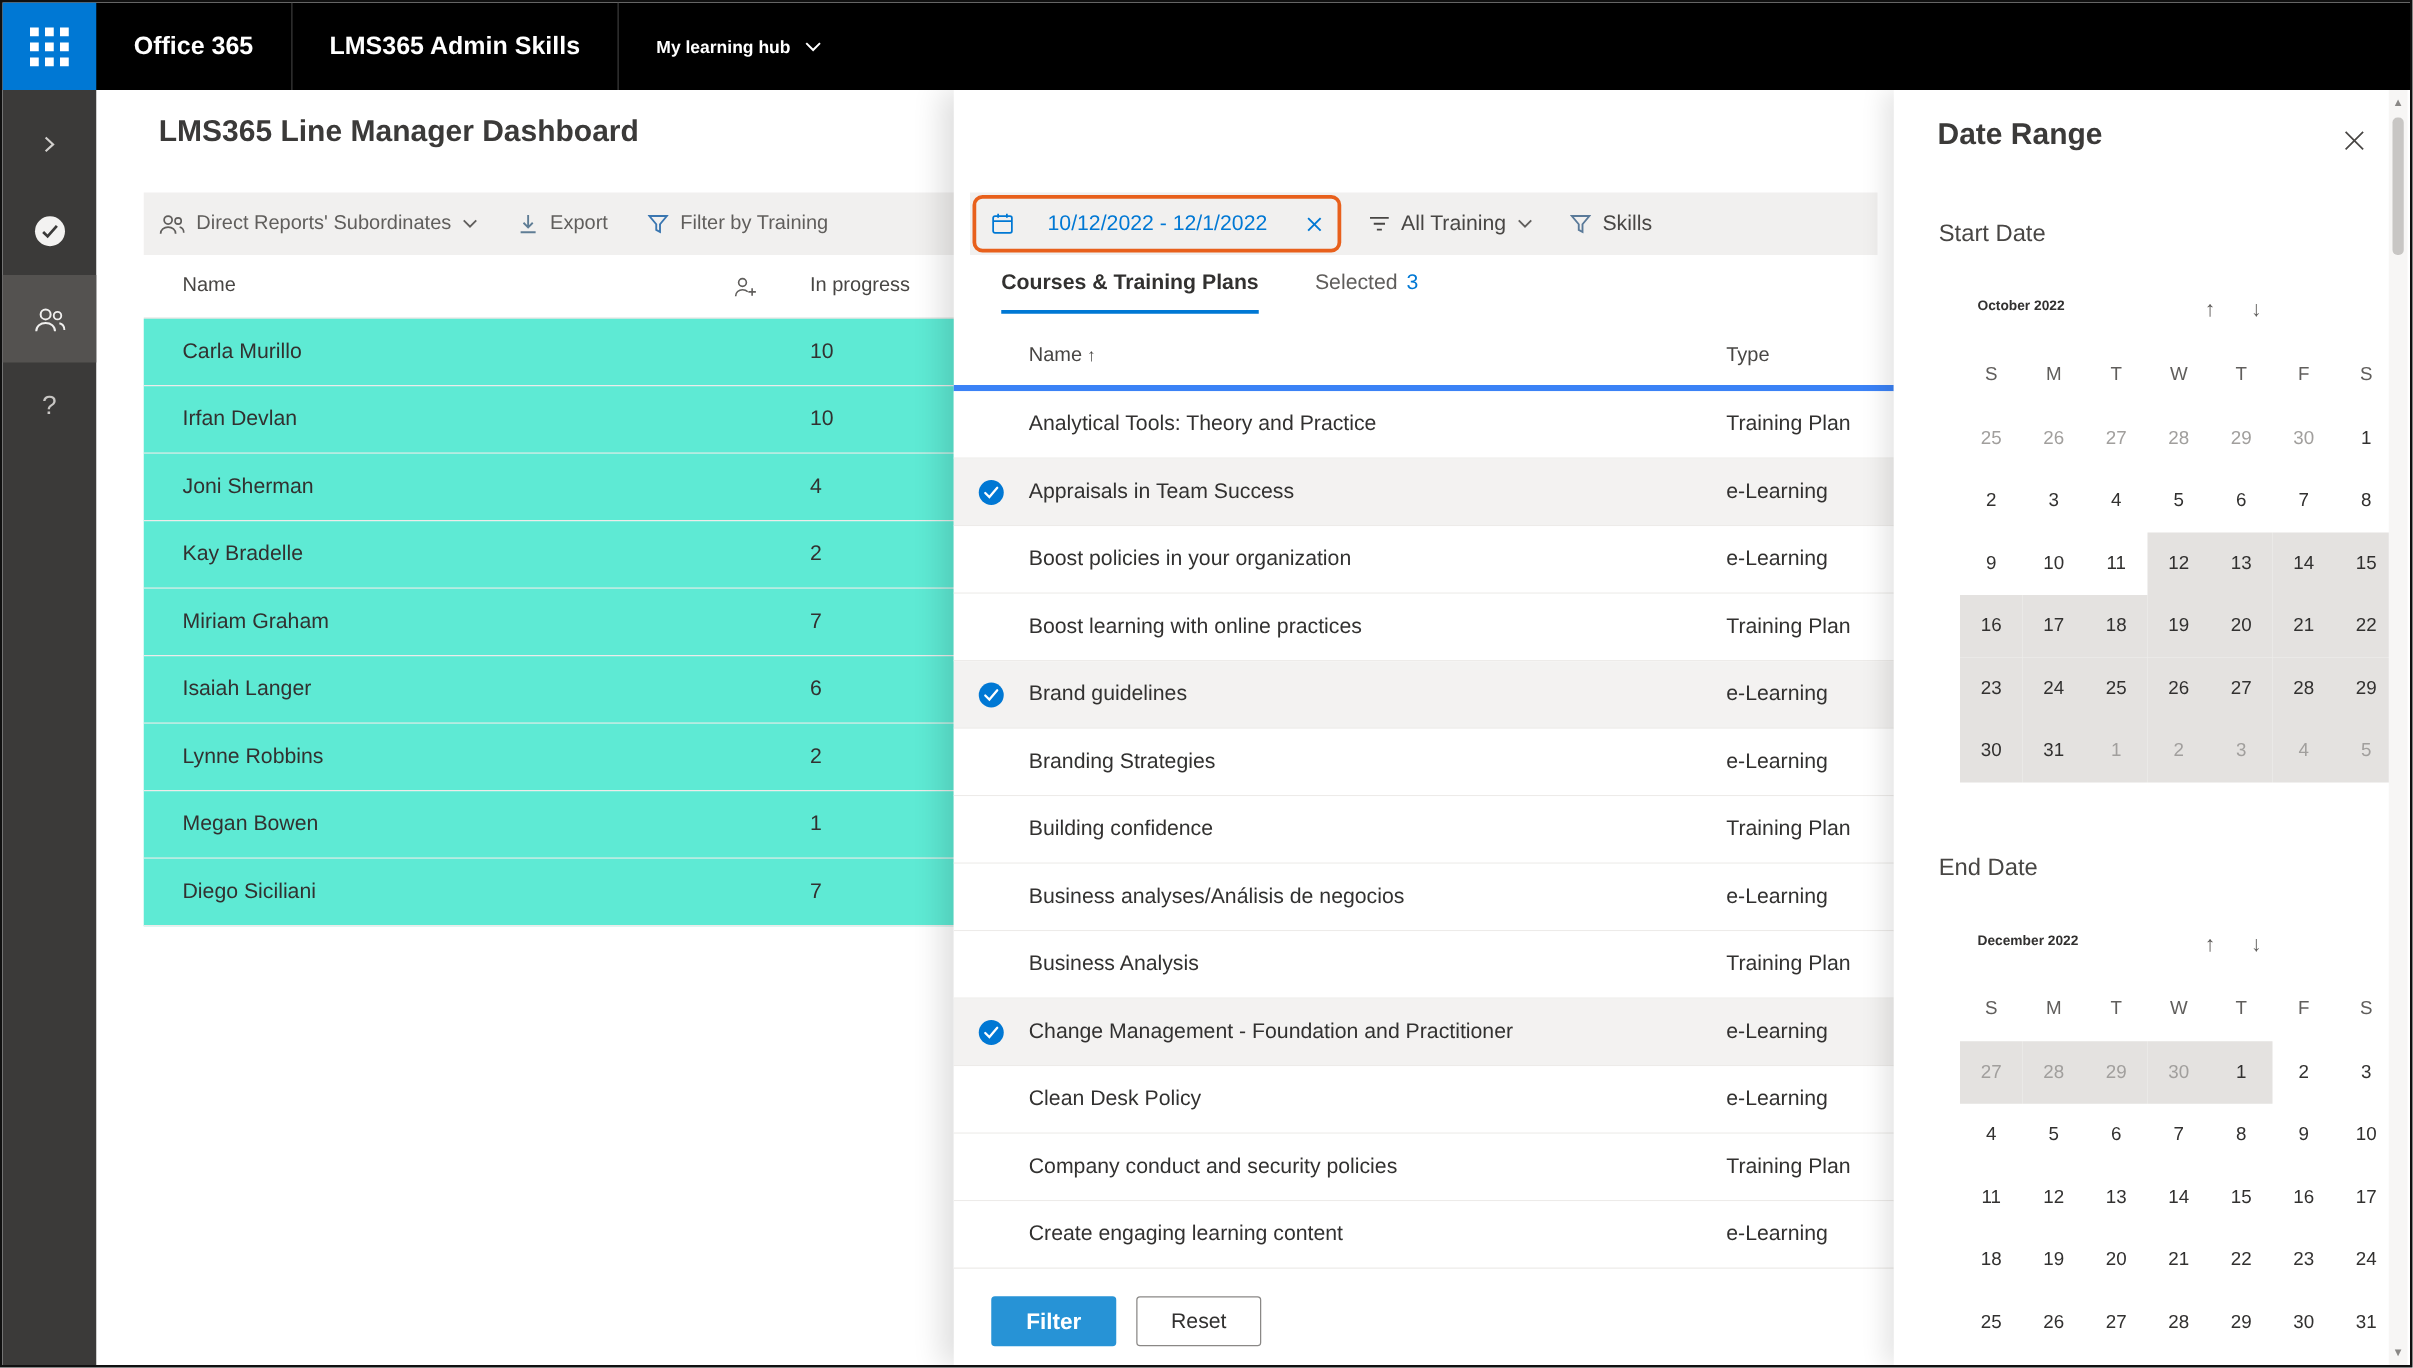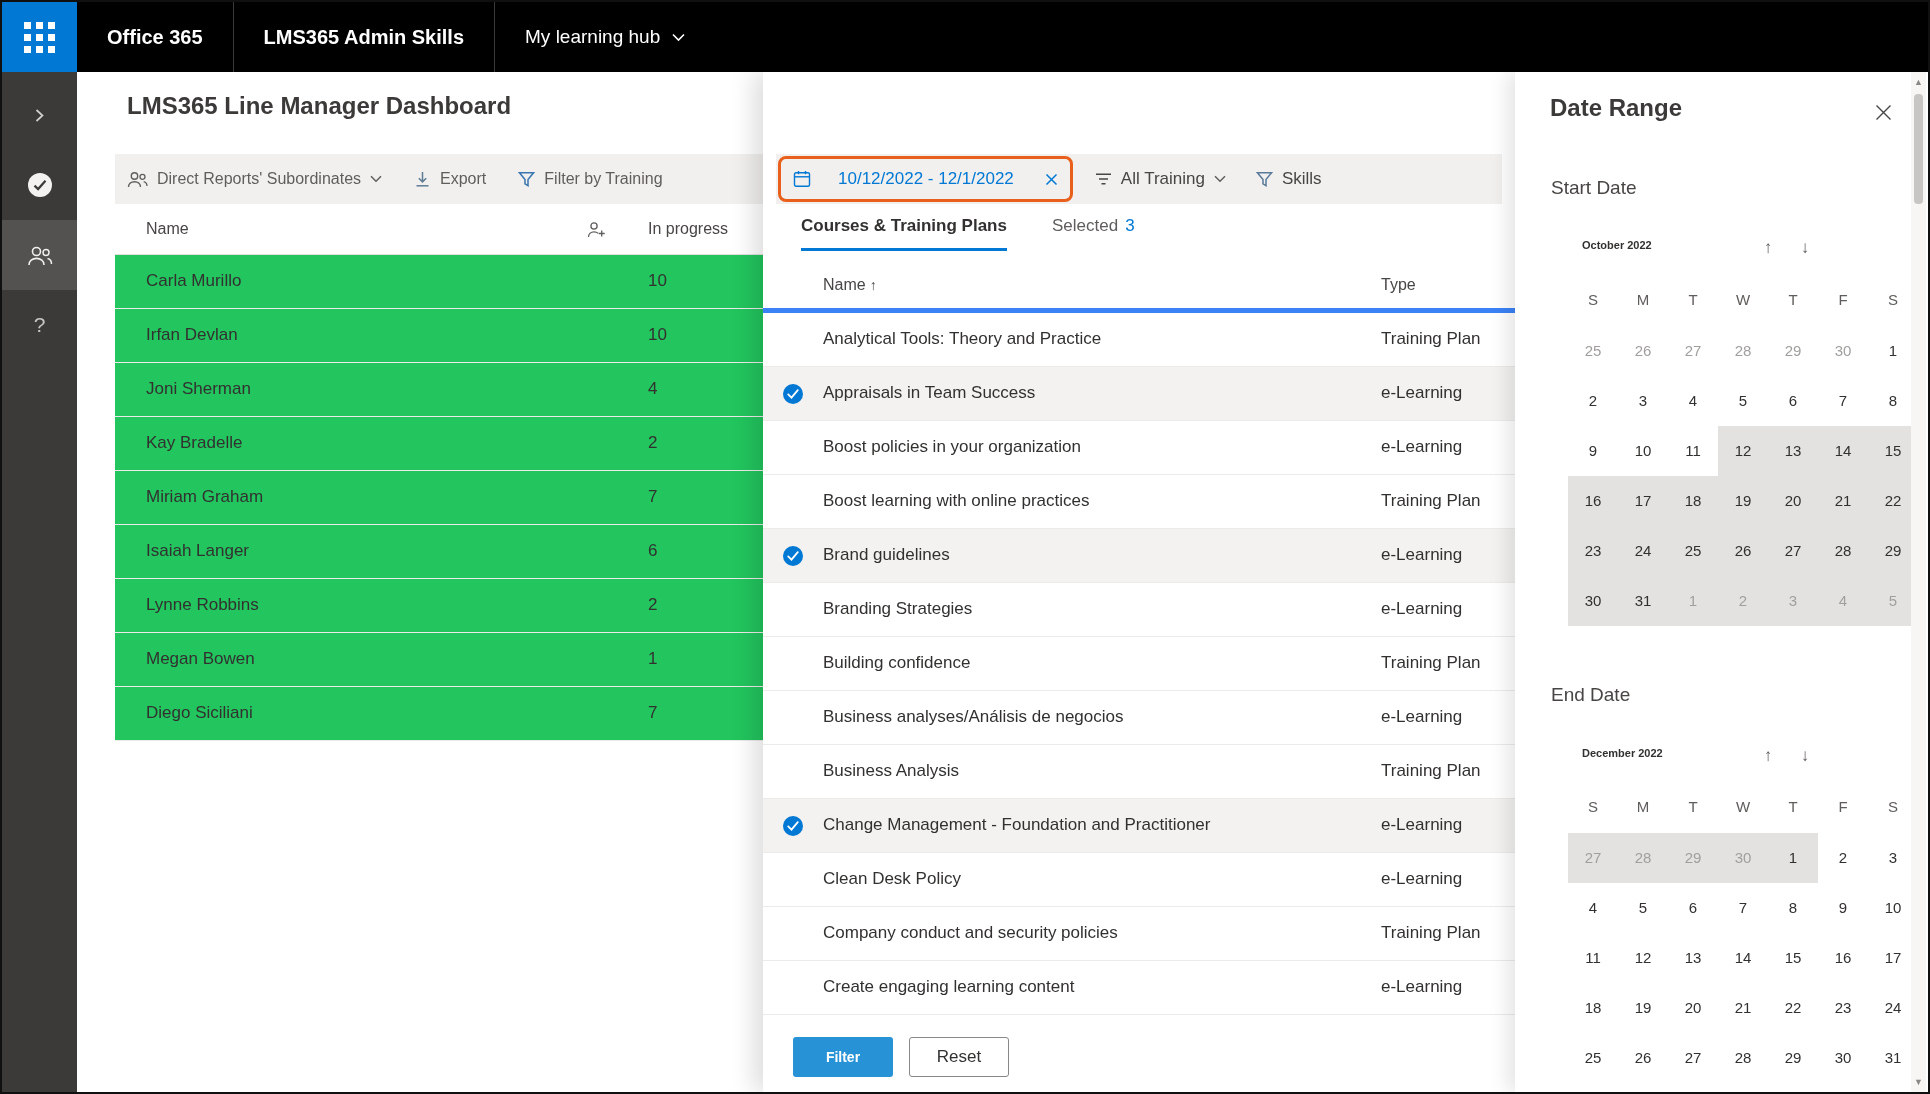--- a/index.html
+++ b/index.html
@@ -12,21 +12,21 @@
   svg{display:block}
   button{font-family:inherit}
 
   
   .topbar{position:absolute;left:0;top:0;width:100%;height:70px;background:var(--topbar-bg,#000);display:flex;align-items:center;color:#fff;z-index:40}
   .waffle{width:75px;height:70px;background:var(--waffle-bg,#0078d4);display:flex;align-items:center;justify-content:center;cursor:pointer;border:none}
   .waffle-grid{display:grid;grid-template-columns:repeat(3,7px);grid-gap:5px}
   .waffle-grid span{width:7px;height:7px;background:#fff}
   .tb-sep{width:1px;height:70px;background:#3a3a3a}
   .tb-item{padding:0 30px;font-size:20px;font-weight:bold;height:70px;display:flex;align-items:center;cursor:pointer;white-space:nowrap}
-  .tb-item.hub{font-weight:normal;font-size:19px;gap:12px}
+  .tb-item.hub{font-weight:bold;font-size:14px;gap:12px}
   .tb-right{margin-left:auto;display:flex;align-items:center;padding-right:24px}
   .tb-icon{width:64px;height:70px;background:none;border:none;display:flex;align-items:center;justify-content:center;cursor:pointer}
   .avatar{width:44px;height:44px;border-radius:50%;background:var(--avatar-bg,#19478a);color:#fff;font-size:16px;font-weight:bold;display:flex;align-items:center;justify-content:center;margin:0 14px 0 12px;cursor:pointer}
   .user-name{font-size:19px;cursor:pointer;white-space:nowrap}
 
   
   .sidebar{position:absolute;left:0;top:70px;bottom:0;width:75px;background:var(--sidebar-bg,#3b3a39);z-index:30;display:flex;flex-direction:column;padding-top:8px}
   .sb-item{height:70px;display:flex;align-items:center;justify-content:center;cursor:pointer;color:#c8c6c4}
   .sb-item.selected{background:#545250}
   .sb-help-glyph{font-size:21px;color:#c8c6c4}
@@ -35,21 +35,21 @@
   .main{position:absolute;left:75px;top:70px;right:0;bottom:0;background:#fff}
   .page-title{position:absolute;left:50px;top:20px;font-size:24px;font-weight:600;color:#3b3a39}
   .main-toolbar{position:absolute;left:38px;top:82px;width:690px;height:50px;background:var(--toolbar-bg,#f1f0ef);display:flex;align-items:center;padding:0 12px;font-size:16px;color:#605e5c}
   .tool-item{display:flex;align-items:center;gap:9px;cursor:pointer;white-space:nowrap}
   .tool-item + .tool-item{margin-left:32px}
   .d-header{position:absolute;left:38px;top:133px;width:690px;height:50px;border-bottom:1px solid #e1dfdd;font-size:16px;color:#484644}
   .dh-name{position:absolute;left:31px;top:15px;cursor:pointer}
   .dh-icon{position:absolute;left:472px;top:16px}
   .dh-progress{position:absolute;left:533px;top:15px;cursor:pointer}
   .d-body{position:absolute;left:38px;top:183px;width:690px}
-  .d-row{position:relative;height:54px;border-bottom:1px solid #edebe9;font-size:17px;color:#323130;cursor:pointer;background:#22c55e}
+  .d-row{position:relative;height:54px;border-bottom:1px solid #edebe9;font-size:17px;color:#323130;cursor:pointer;background:#5eead4}
   .dr-name{position:absolute;left:31px;top:16px}
   .dr-val{position:absolute;left:533px;top:16px}
 
   
   .filter-panel{position:absolute;left:761px;top:70px;width:752px;bottom:0;background:#fff;box-shadow:-10px 0 22px rgba(0,0,0,.13);z-index:50}
   .fp-title{position:absolute;left:29px;top:22px;font-size:24px;font-weight:600;color:#3b3a39;white-space:nowrap}
   .fp-bar{position:absolute;left:13px;top:82px;right:13px;height:50px;background:var(--toolbar-bg,#f1f0ef);display:flex;align-items:center;padding:0 2px}
   .date-chip{display:flex;align-items:center;gap:27px;height:46px;padding:0 12px;border:3px solid var(--highlight-orange,#e8601c);border-radius:8px;cursor:pointer;background:transparent}
   .chip-text{color:var(--accent-blue,#0078d4);font-size:17px;white-space:nowrap}
   .chip-x{margin-left:4px;cursor:pointer;display:flex;align-items:center}
@@ -64,21 +64,21 @@
   .th-name{position:absolute;left:60px;top:16px;cursor:pointer}
   .sort-arrow{font-size:14px;margin-left:4px;color:#484644}
   .th-type{position:absolute;left:618px;top:16px;cursor:pointer}
   .fp-body{position:absolute;left:0;top:241px;width:100%}
   .c-row{position:relative;height:54px;border-bottom:1px solid #edebe9;cursor:pointer;font-size:17px;background:#fff}
   .c-row.sel{background:var(--selected-row-bg,#f3f2f1)}
   .c-check{position:absolute;left:19px;top:16px;line-height:0}
   .c-name{position:absolute;left:60px;top:16px;color:#323130;white-space:nowrap}
   .c-type{position:absolute;left:618px;top:16px;color:#323130;white-space:nowrap}
   .fp-actions{position:absolute;left:30px;bottom:15px;display:flex;gap:16px}
-  .btn-filter{width:100px;height:40px;background:var(--filter-button-bg,#2793d6);color:#fff;border:none;border-radius:3px;font-size:14px;font-weight:bold;cursor:pointer}
+  .btn-filter{width:100px;height:40px;background:var(--filter-button-bg,#2793d6);color:#fff;border:none;border-radius:3px;font-size:18px;font-weight:bold;cursor:pointer}
   .btn-reset{width:100px;height:40px;background:#fff;color:#323130;border:1px solid #8a8886;border-radius:3px;font-size:17px;cursor:pointer}
 
   
   .date-panel{position:absolute;left:1513px;top:70px;right:0;bottom:0;background:#fff;box-shadow:-8px 0 18px rgba(0,0,0,.10);z-index:60}
   .dp-title{position:absolute;left:35px;top:22px;font-size:24px;font-weight:600;color:#3b3a39}
   .dp-close{position:absolute;right:32px;top:28px;background:none;border:none;cursor:pointer;padding:4px}
   .dp-label{position:absolute;left:36px;font-size:19px;color:#484644}
   .lbl-start{top:105px}
   .lbl-end{top:612px}
   .month-row{position:absolute;left:36px;right:40px;height:26px}

